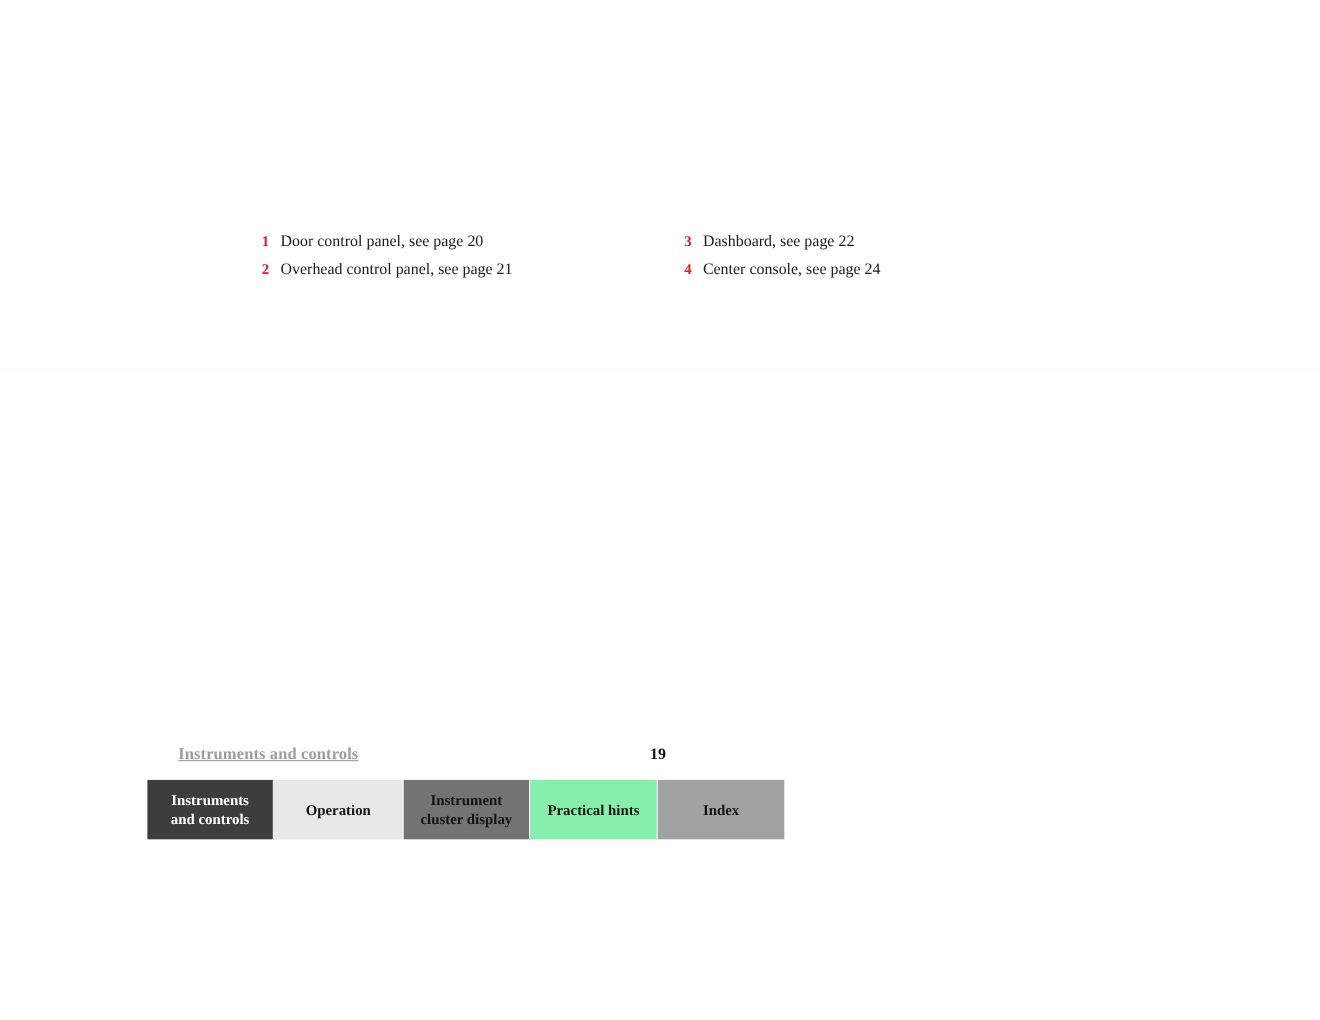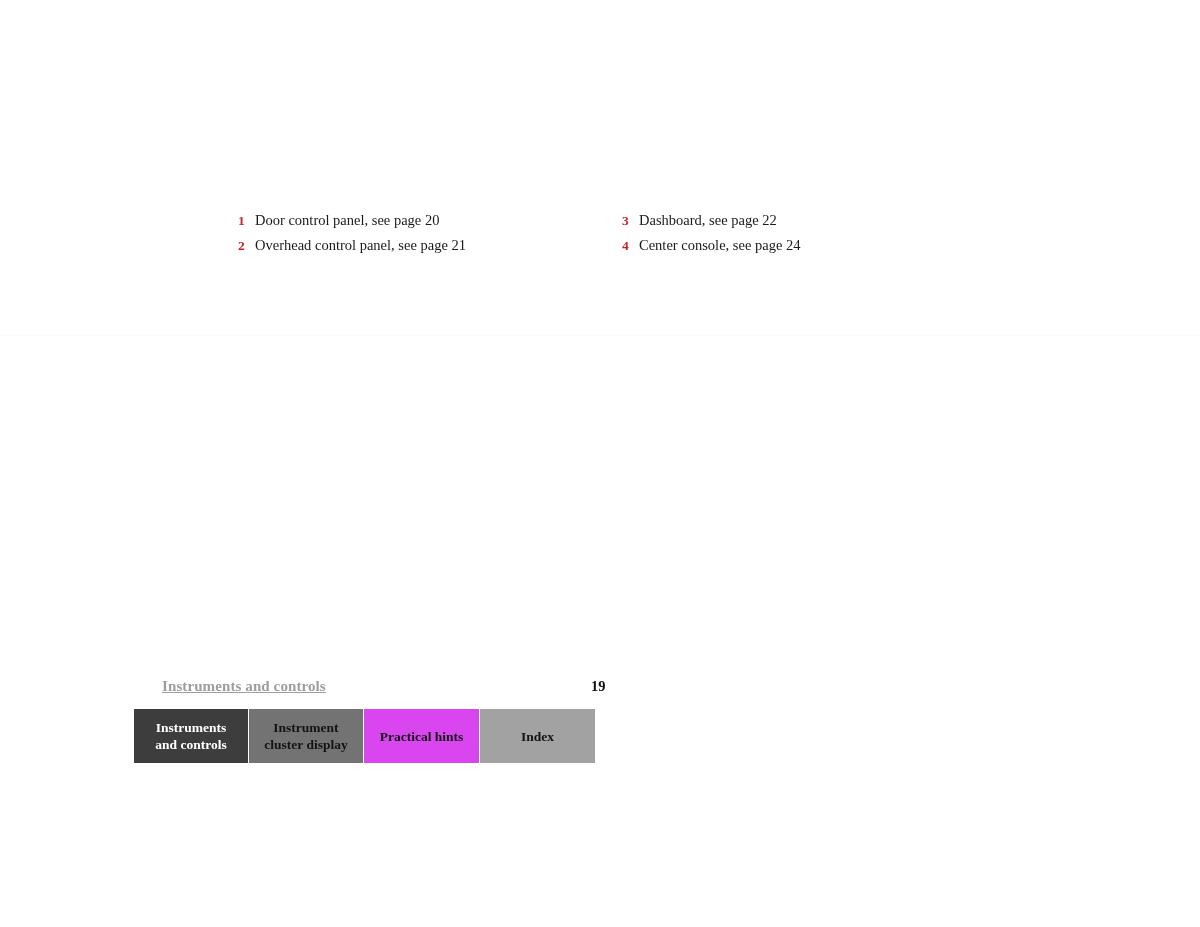--- a/index.html
+++ b/index.html
@@ -162,27 +162,30 @@
   <div class="running-head">Instruments and controls</div>
   <div class="page-number">19</div>
 
   <div class="tabbar" id="tabbar">
       <div class="tab active" style="background: rgb(61, 61, 61); width: 115px;">
         <div>
           <div>Instruments</div>
           <div>and controls</div>
         </div>
       </div>
+      <div class="tab" style="background: rgb(232, 232, 232); width: 118px;">
+        <div>Operation</div>
+      </div>
       <div class="tab" style="background: #737373; width: 115px;">
         <div>
           <div>Instrument</div>
           <div>cluster display</div>
         </div>
       </div>
-      <div class="tab" style="background: #d946ef; width: 116px;">
+      <div class="tab" style="background: #86efac; width: 116px;">
         <div>Practical hints</div>
       </div>
       <div class="tab" style="background: rgb(162, 162, 162); width: 115px;">
         <div>Index</div>
       </div>
     </div>
 
 </div>
 
 </body></html>

